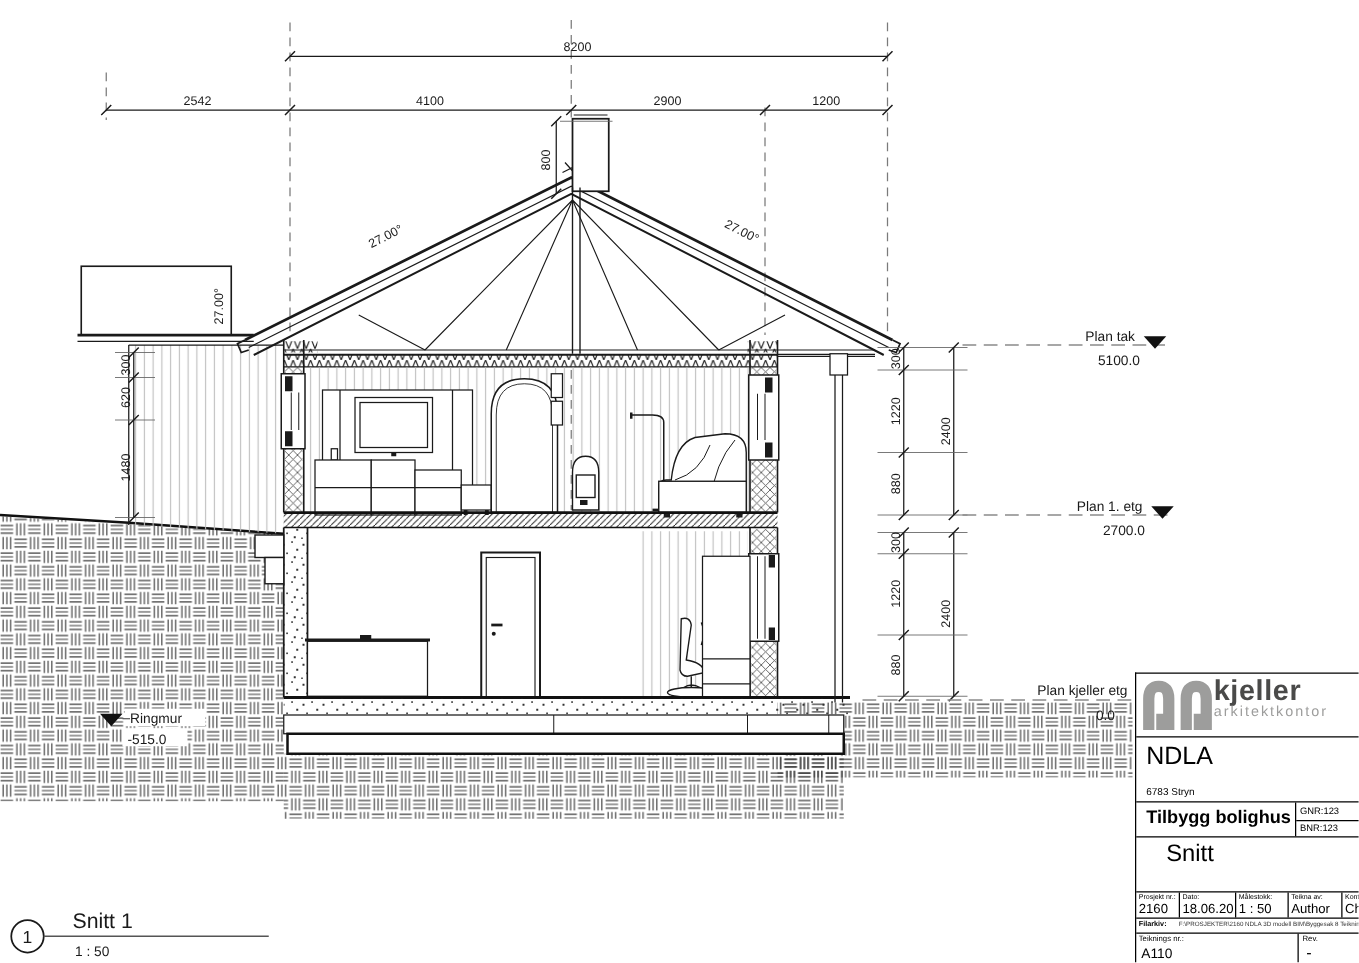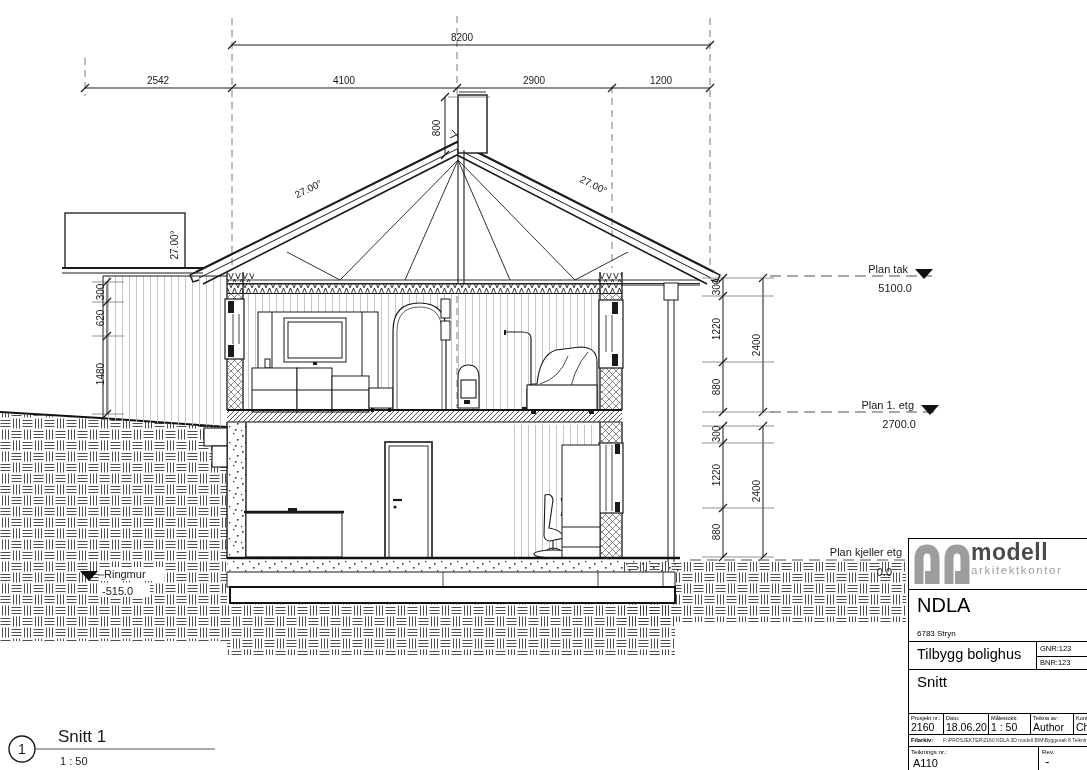--- a/index.html
+++ b/index.html
@@ -15,26 +15,26 @@
   .tb-title{top:130px;height:44px;border-top:1.2px solid #000;}
   .tb-fields{top:174px;height:21px;border-top:1.2px solid #000;display:flex;}
   .tb-file{top:195px;height:12px;border-top:1px solid #000;}
   .tb-bottom{top:207px;height:25px;border-top:1px solid #000;}
   .logo-wrap{position:absolute;left:5px;top:5px;}
   .logo-text{position:absolute;left:62px;top:2px;line-height:1;}
   .logo-name{font-size:23px;font-weight:bold;color:#4a4a49;letter-spacing:.5px;}
   .logo-sub{font-size:11.5px;color:#9d9d9c;letter-spacing:1.6px;margin-top:1px;}
   .client-name{position:absolute;left:8px;top:4px;font-size:20px;}
   .client-addr{position:absolute;left:8px;bottom:3px;font-size:8px;text-align:right;}
-  .proj-name{position:absolute;left:8px;top:4px;font-size:14.5px;}
+  .proj-name{position:absolute;left:8px;top:4px;font-size:14.5px;font-weight:bold;}
   .proj-gnr{position:absolute;left:127px;top:0;right:0;bottom:0;border-left:1.2px solid #000;font-size:7.5px;}
   .proj-gnr .g1{position:absolute;left:3px;top:2px;}
   .proj-gnr .g2{position:absolute;left:3px;top:15.5px;}
   .proj-gnr .mid{position:absolute;left:0;right:0;top:13.5px;border-top:1px solid #000;}
-  .sheet-title{position:absolute;left:8px;top:3px;font-size:15px;}
+  .sheet-title{position:absolute;left:24px;top:3px;font-size:19px;}
   .fcell{height:100%;border-right:1.1px solid #000;position:relative;box-sizing:border-box;flex:none;}
   .fcell .lab{position:absolute;left:2px;top:1px;font-size:5.6px;white-space:nowrap;}
   .fcell .val{position:absolute;left:2px;bottom:1px;font-size:10.5px;white-space:nowrap;}
   .file-lab{position:absolute;left:2px;top:1.5px;font-size:5.8px;font-weight:bold;}
   .file-path{position:absolute;left:34px;top:2px;font-size:5px;color:#333;white-space:nowrap;}
   .dn-lab{position:absolute;left:2px;top:1px;font-size:6.2px;}
   .dn-val{position:absolute;left:4px;bottom:2px;font-size:11px;}
   .rev-cell{position:absolute;left:129px;top:0;bottom:0;right:0;border-left:1.1px solid #000;}
   .rev-lab{position:absolute;left:3px;top:1px;font-size:6.2px;}
   .rev-val{position:absolute;left:6px;bottom:2px;font-size:13px;}
@@ -367,21 +367,21 @@
           <path d="M5,40 V15 Q5,5 13,5 Q21,5 21,15 V40"></path>
           <path d="M35,40 V15 Q35,5 43,5 Q51,5 51,15 V40"></path>
         </g>
         <g fill="#9d9d9c">
           <rect x="11" y="27" width="9" height="13"></rect>
           <rect x="41" y="27" width="9" height="13"></rect>
         </g>
       </svg>
     </div>
     <div class="logo-text">
-      <div class="logo-name">modell</div>
+      <div class="logo-name">kjeller</div>
       <div class="logo-sub">arkitektkontor</div>
     </div>
   </div>
 
   <div class="row tb-client">
     <div class="client-name">NDLA</div>
     <div class="client-addr">6783 Stryn</div>
   </div>
 
   <div class="row tb-project">

